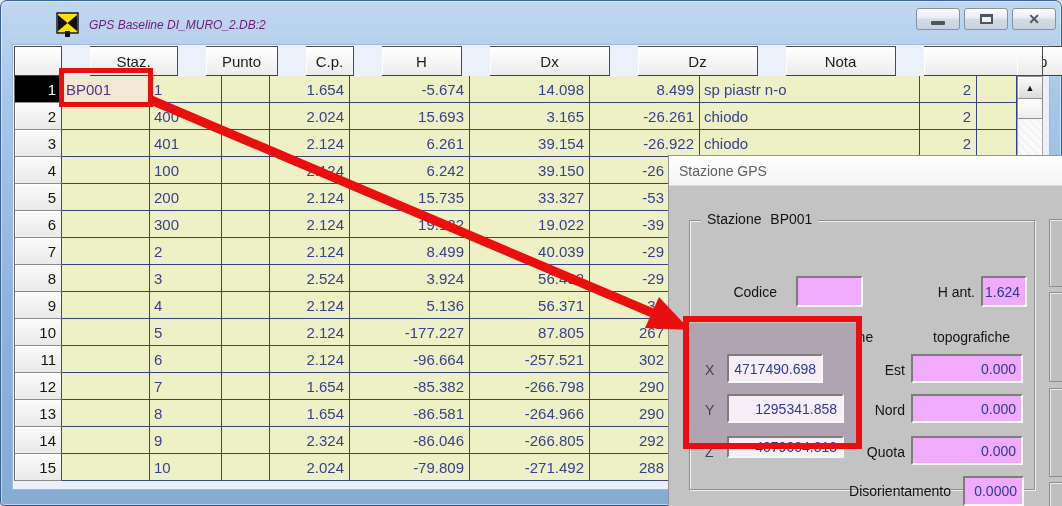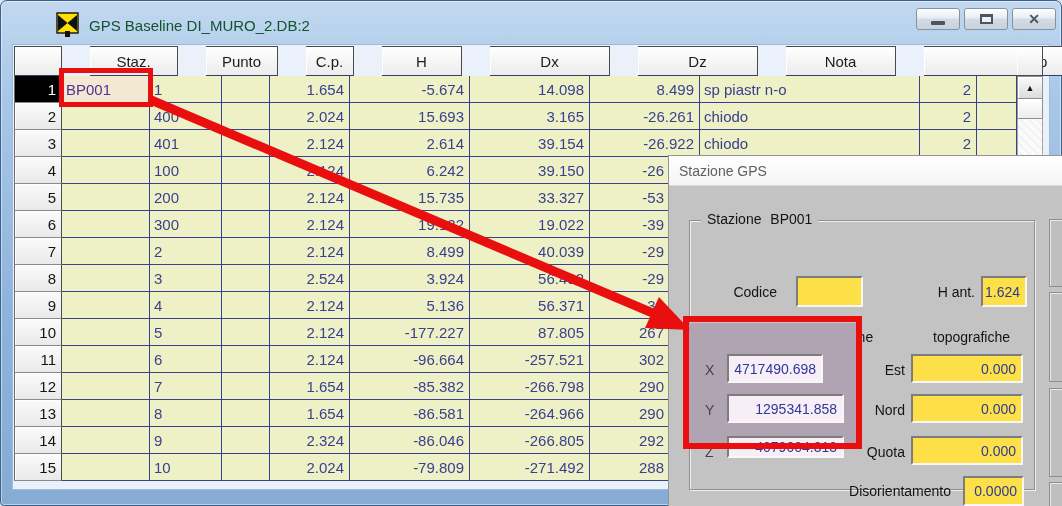--- a/index.html
+++ b/index.html
@@ -15,21 +15,21 @@
     background:linear-gradient(#c2d8f0 0%,#a9c8e8 18%,#8fb4dc 60%,#86acd4 100%);
     box-shadow:inset 0 0 0 1px rgba(255,255,255,.45);
   }
   .client{
     position:absolute;left:12px;top:44px;width:1038px;height:446px;
     background:#eaf1fa;border:1px solid #9dbcdd;
   }
   
   .titlebar{position:absolute;left:14px;top:8px;width:1034px;height:34px;display:flex;align-items:center;}
   .app-icon{width:24px;height:26px;margin-left:42px;flex:0 0 auto;}
-  .title-text{margin-left:9px;font-size:15px;color:#14532d;white-space:nowrap;}
+  .title-text{margin-left:9px;font-size:12px;color:#701a75;white-space:nowrap;font-style:italic;}
   .winbtns{position:absolute;right:6px;top:8px;display:flex;gap:4px;}
   .winbtn{
     width:44px;height:22px;border:1px solid #87929f;border-radius:3px;
     background:linear-gradient(#fdfefe,#e8edf3 45%,#d3dbe4 50%,#c8d2dd);
     display:flex;align-items:center;justify-content:center;
     box-shadow:inset 0 1px 0 #fff;
   }
   .glyph-min{width:14px;height:4px;background:#4d565f;border-radius:1px;margin-top:8px;}
   .glyph-max{width:13px;height:10px;border:2px solid #4d565f;border-top-width:3px;background:#eef2f6;}
   .glyph-close{font-size:14px;font-weight:bold;color:#4d565f;line-height:1;}
@@ -78,21 +78,21 @@
   }
   .dlg-body{position:relative;height:330px;}
   .groupbox{
     position:absolute;left:20px;top:34px;width:346px;height:270px;
     border:1px solid #8f8f8f;box-shadow:1px 1px 0 #efefef,inset 1px 1px 0 #efefef;
   }
   .grouplabel{position:absolute;left:32px;top:25px;background:#c3c3c3;padding:0 6px;font-size:14px;color:#141414;word-spacing:5px;}
   .dlabel{position:absolute;font-size:14px;color:#141414;white-space:nowrap;}
   .dlabel.r{text-align:right;}
   .dinput{
-    position:absolute;background:#fde047;color:#2c3a96;font-size:14px;text-align:right;
+    position:absolute;background:#f0abfc;color:#2c3a96;font-size:14px;text-align:right;
     border:2px solid;border-color:#7d7d7d #f7f7f7 #f7f7f7 #7d7d7d;
     padding:0 5px 0 2px;font-family:"Liberation Sans",sans-serif;
   }
   .dinput.pink{background:#f8eef8;}
   .xyz-backdrop{position:absolute;left:20px;top:137px;width:171px;height:124px;background:#b1a4b2;}
   .xyzlabel{position:absolute;font-size:14px;color:#4e3958;}
   .side-block{position:absolute;left:380px;width:32px;background:#bfbfbf;border:1px solid #8e8e8e;box-shadow:inset 1px 1px 0 #e9e9e9;}
   
   .anno{position:absolute;inset:0;pointer-events:none;}
 </style>
@@ -161,21 +161,21 @@
         <div class="cell num">3.165</div>
         <div class="cell num">-26.261</div>
         <div class="cell txt">chiodo</div>
         <div class="cell num">2</div>
         <div class="cell txt"></div>
         <div class="ncell">3</div>
         <div class="cell txt"></div>
         <div class="cell txt">401</div>
         <div class="cell txt"></div>
         <div class="cell num">2.124</div>
-        <div class="cell num">2.614</div>
+        <div class="cell num">6.261</div>
         <div class="cell num">39.154</div>
         <div class="cell num">-26.922</div>
         <div class="cell txt">chiodo</div>
         <div class="cell num">2</div>
         <div class="cell txt"></div>
         <div class="ncell">4</div>
         <div class="cell txt"></div>
         <div class="cell txt">100</div>
         <div class="cell txt"></div>
         <div class="cell num">2.124</div>

